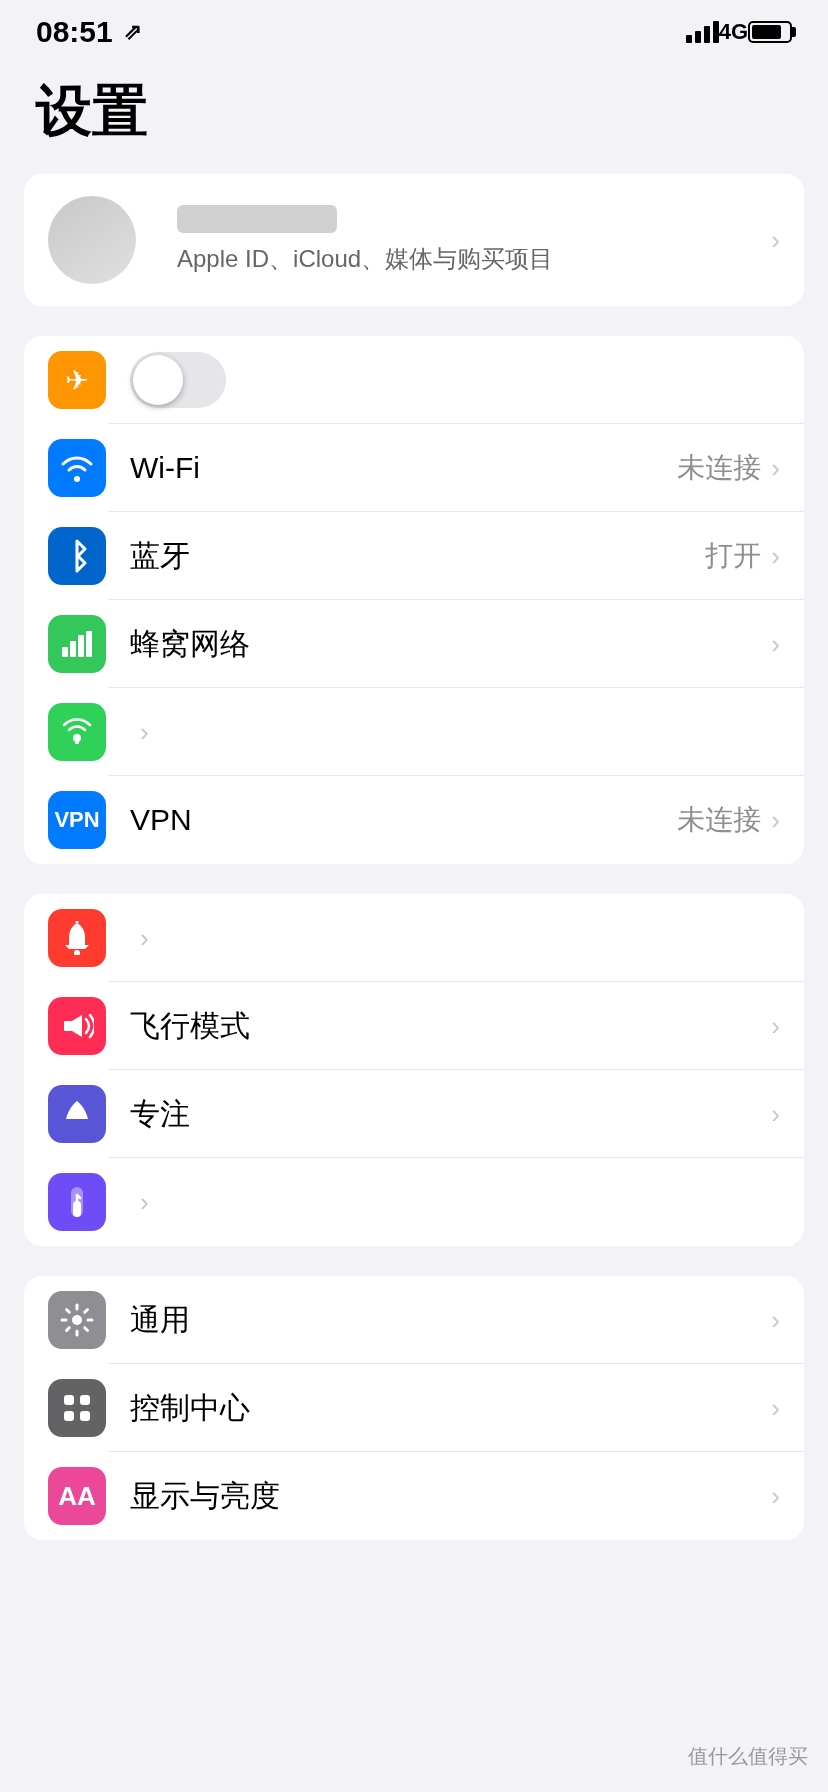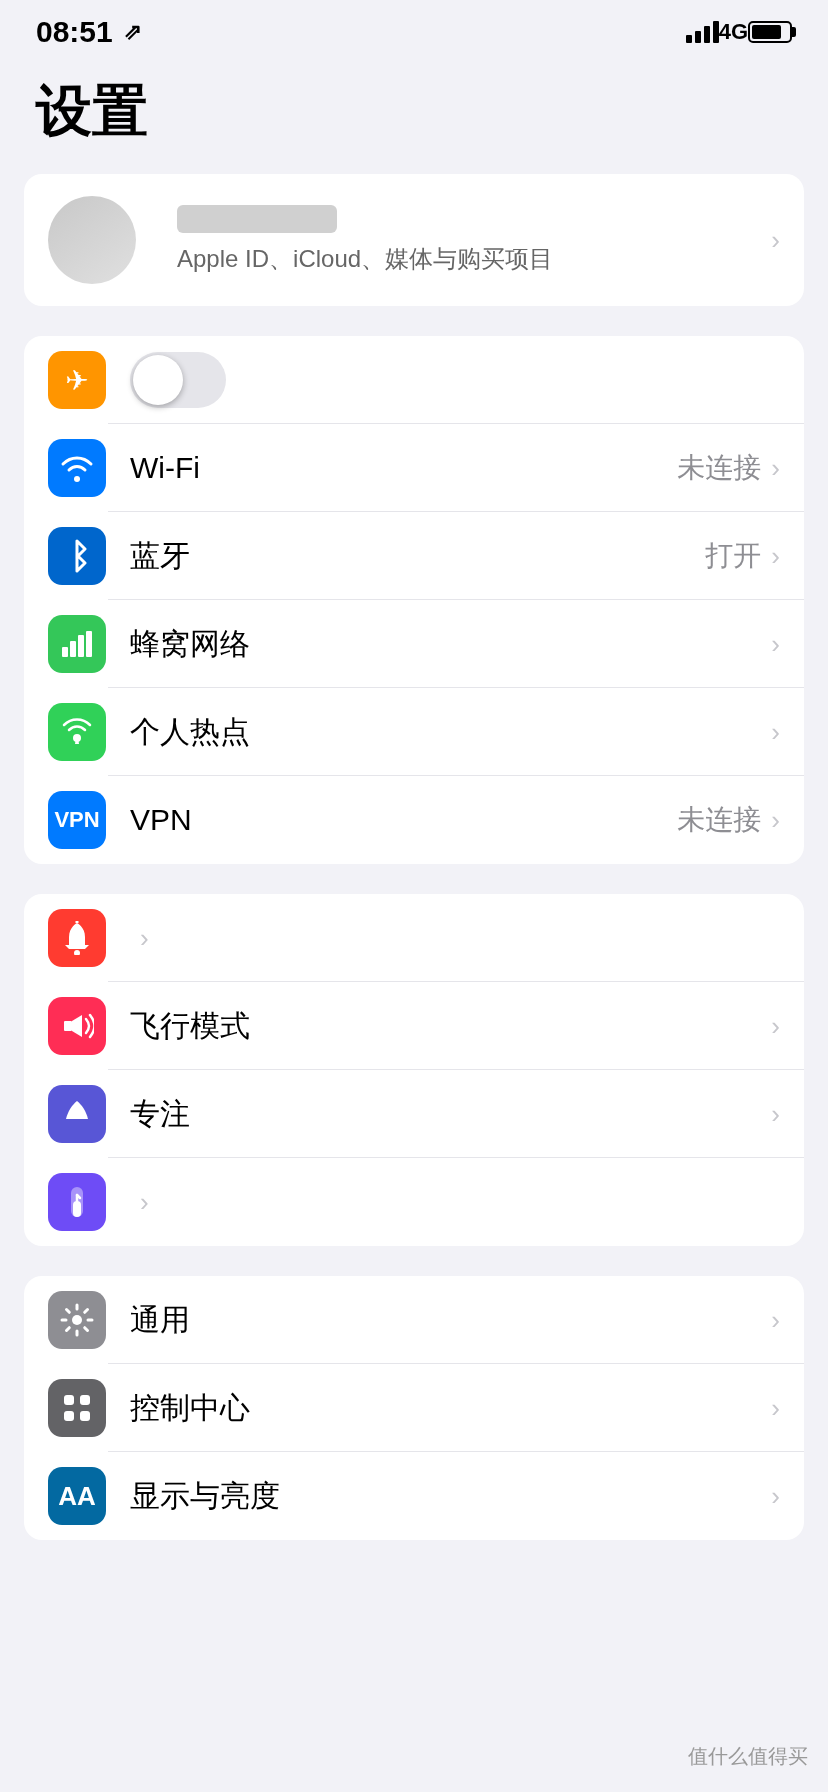--- a/index.html
+++ b/index.html
@@ -190,21 +190,21 @@
     .icon-blue-dark { background: #0066cc; }
     .icon-green { background: #34c759; }
     .icon-green2 { background: #30d158; }
     .icon-vpn { background: #007aff; font-size: 22px; font-weight: 700; }
     .icon-red { background: #ff3b30; }
     .icon-red2 { background: #ff2d55; }
     .icon-purple { background: #5856d6; }
     .icon-purple2 { background: #6e4cf6; }
     .icon-gray { background: #8e8e93; }
     .icon-gray2 { background: #636366; }
-    .icon-blue2 { background: #0369a1; }
+    .icon-blue2 { background: #ec4899; }
 
     .setting-label {
       font-size: 30px;
       color: #000;
       flex: 1;
     }
 
     .setting-value {
       font-size: 28px;
       color: #8e8e93;
@@ -327,21 +327,20 @@
 
   <div class="setting-row">
     <div class="setting-icon icon-green2">
       <svg width="32" height="32" viewBox="0 0 32 32" fill="none">
         <circle cx="16" cy="22" r="4" fill="white"></circle>
         <path d="M8 14c2.2-2.2 5-3.5 8-3.5s5.8 1.3 8 3.5" stroke="white" stroke-width="2.5" fill="none" stroke-linecap="round"></path>
         <path d="M3 9c3.5-3.5 8-5.5 13-5.5s9.5 2 13 5.5" stroke="white" stroke-width="2.5" fill="none" stroke-linecap="round"></path>
         <path d="M14 28 L18 28 L17 22 L15 22 Z" fill="white"></path>
       </svg>
     </div>
-    <span class="setting-label">个人热点</span>
     <span class="chevron">›</span>
   </div>
 
   <div class="setting-row">
     <div class="setting-icon icon-vpn">VPN</div>
     <span class="setting-label">VPN</span>
     <span class="setting-value">未连接</span>
     <span class="chevron">›</span>
   </div>
 

